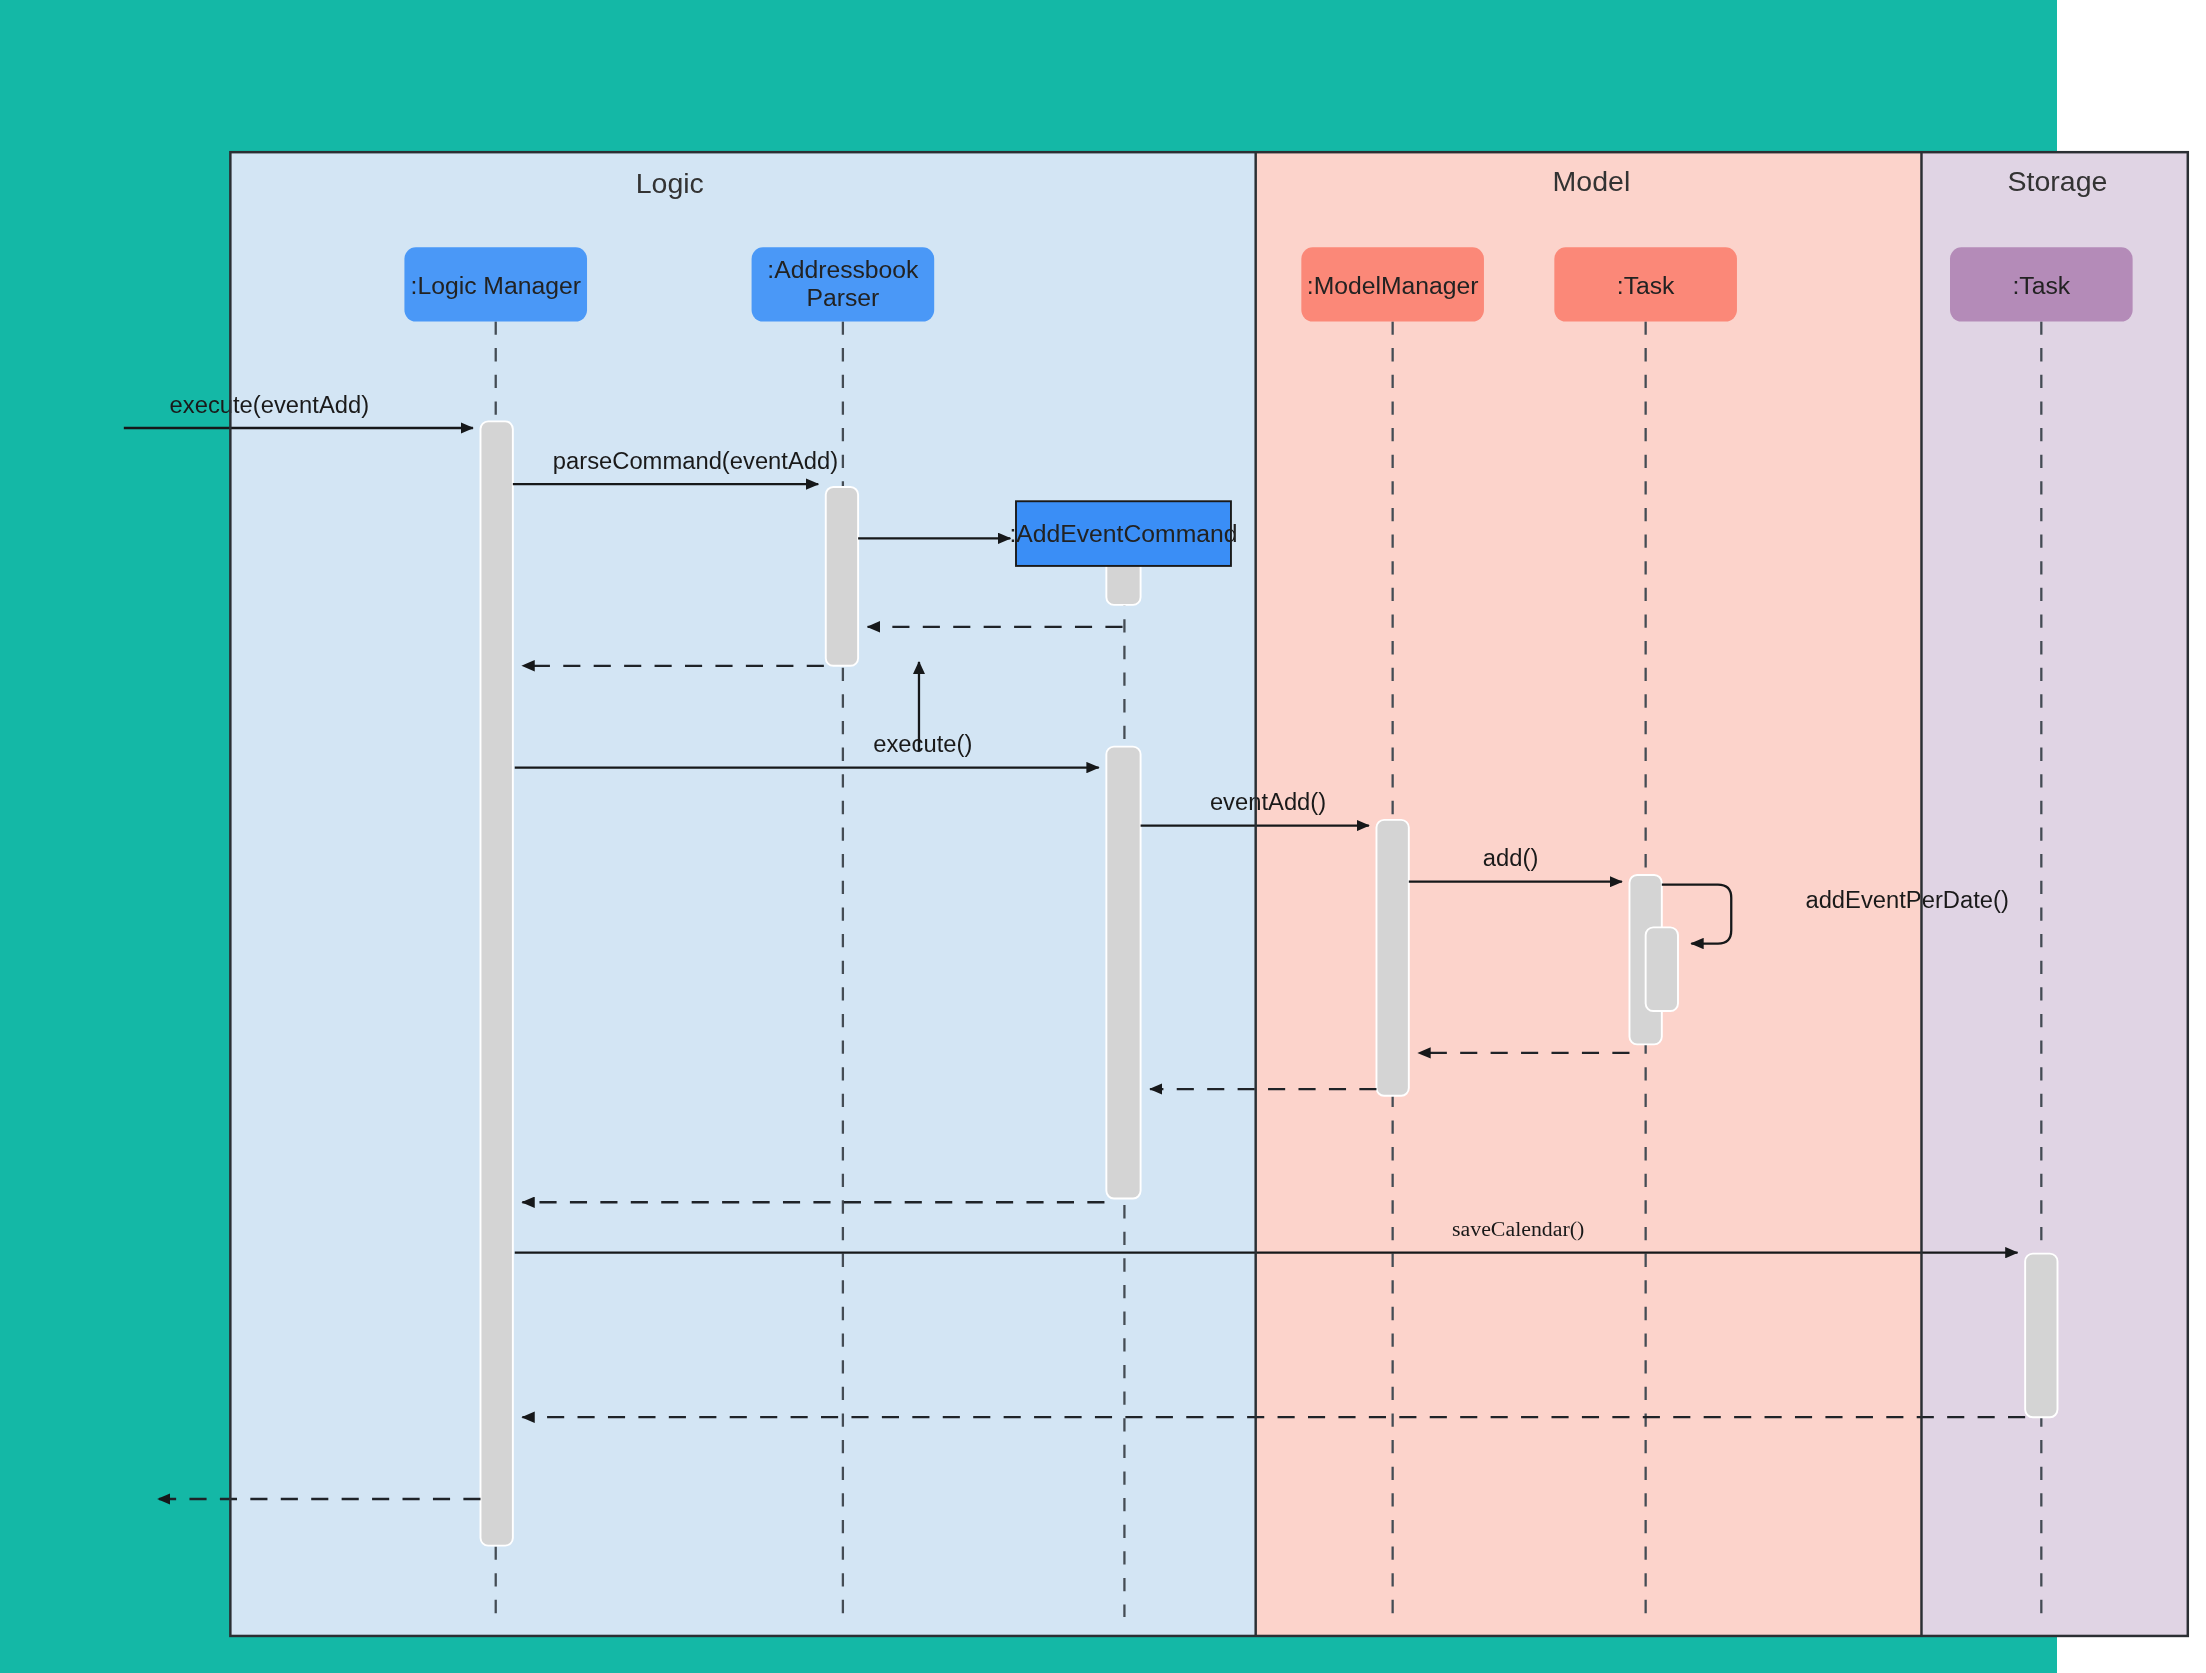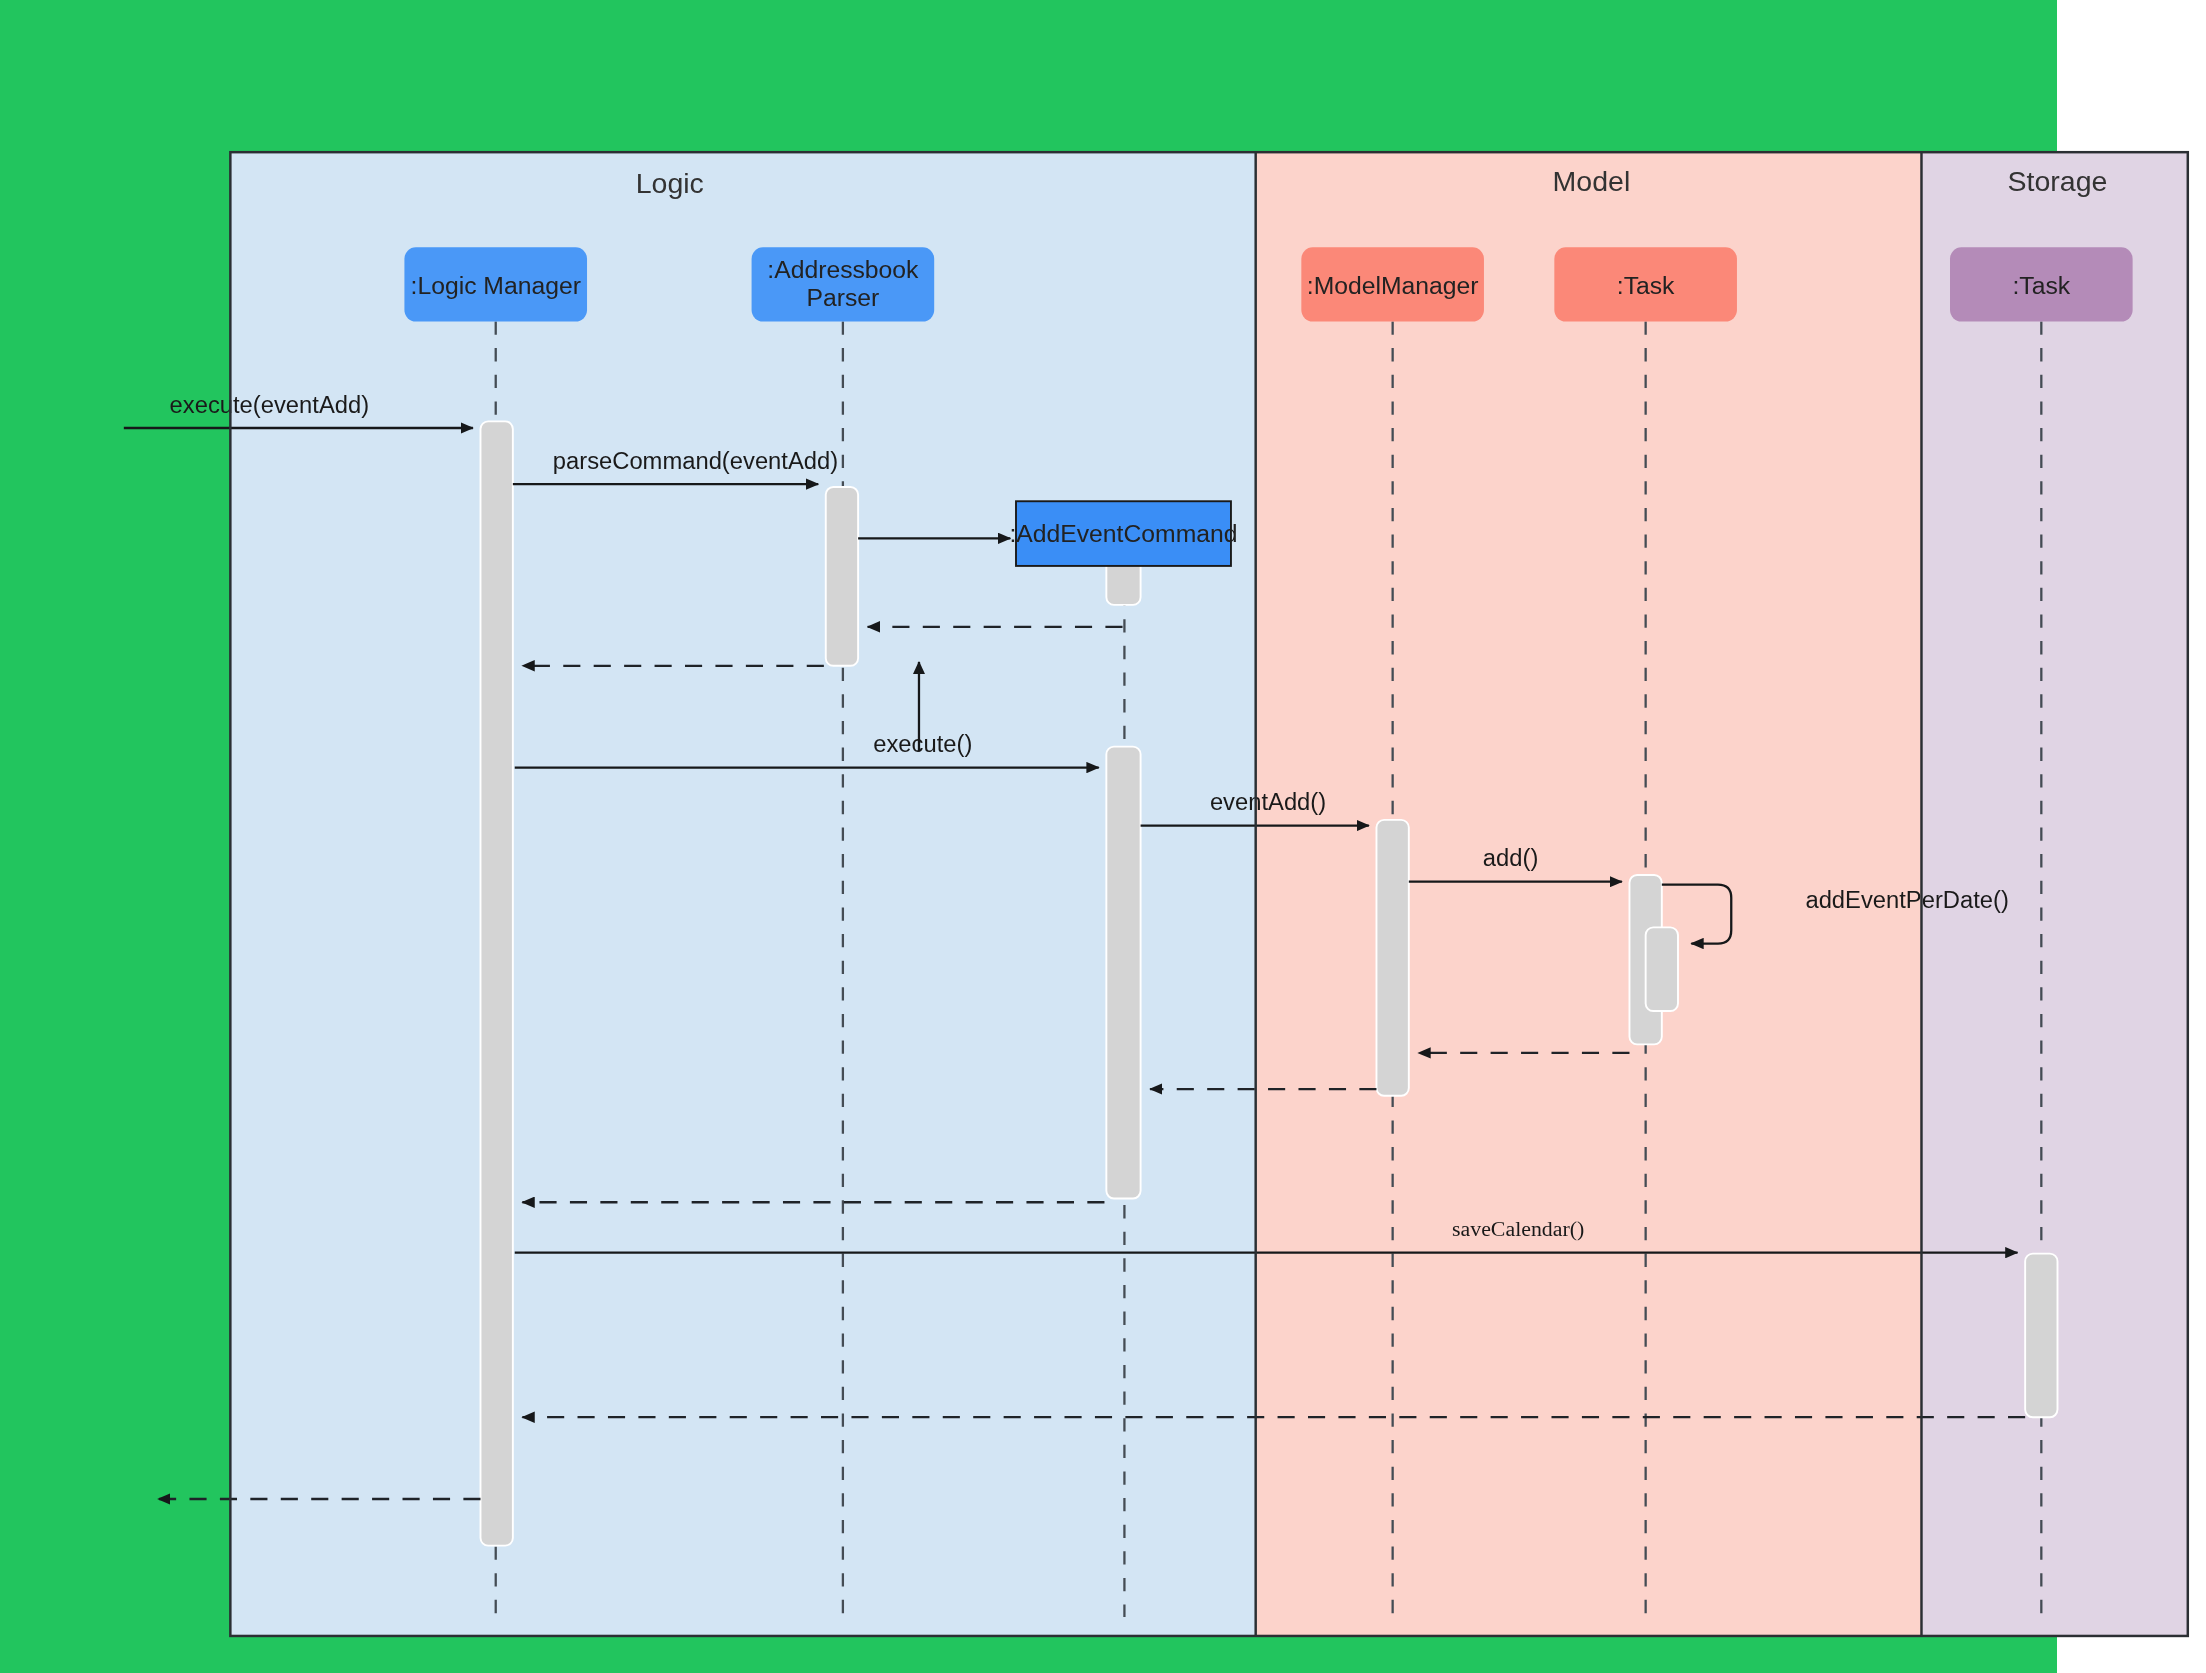--- a/index.html
+++ b/index.html
@@ -8,21 +8,21 @@
     background: #ffffff;
     width: 2207px;
     height: 1674px;
     overflow: hidden;
     font-family: "Liberation Sans", sans-serif;
   }
   #diagram-root {
     position: relative;
     width: 2057px;
     height: 1674px;
-    background: #22c55e;
+    background: #14b8a6;
   }
   svg.diagram-canvas {
     display: block;
     width: 2207px;
     height: 1674px;
   }
   .panel-label {
     font-family: "Liberation Sans", sans-serif;
     font-size: 30px;
     fill: #333333;

